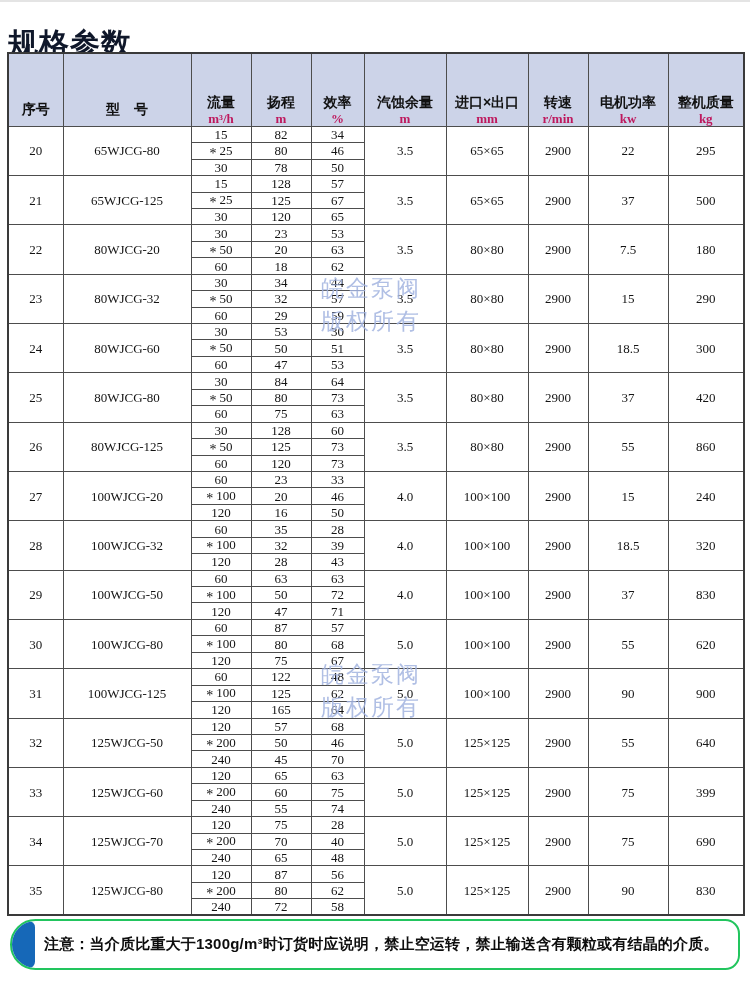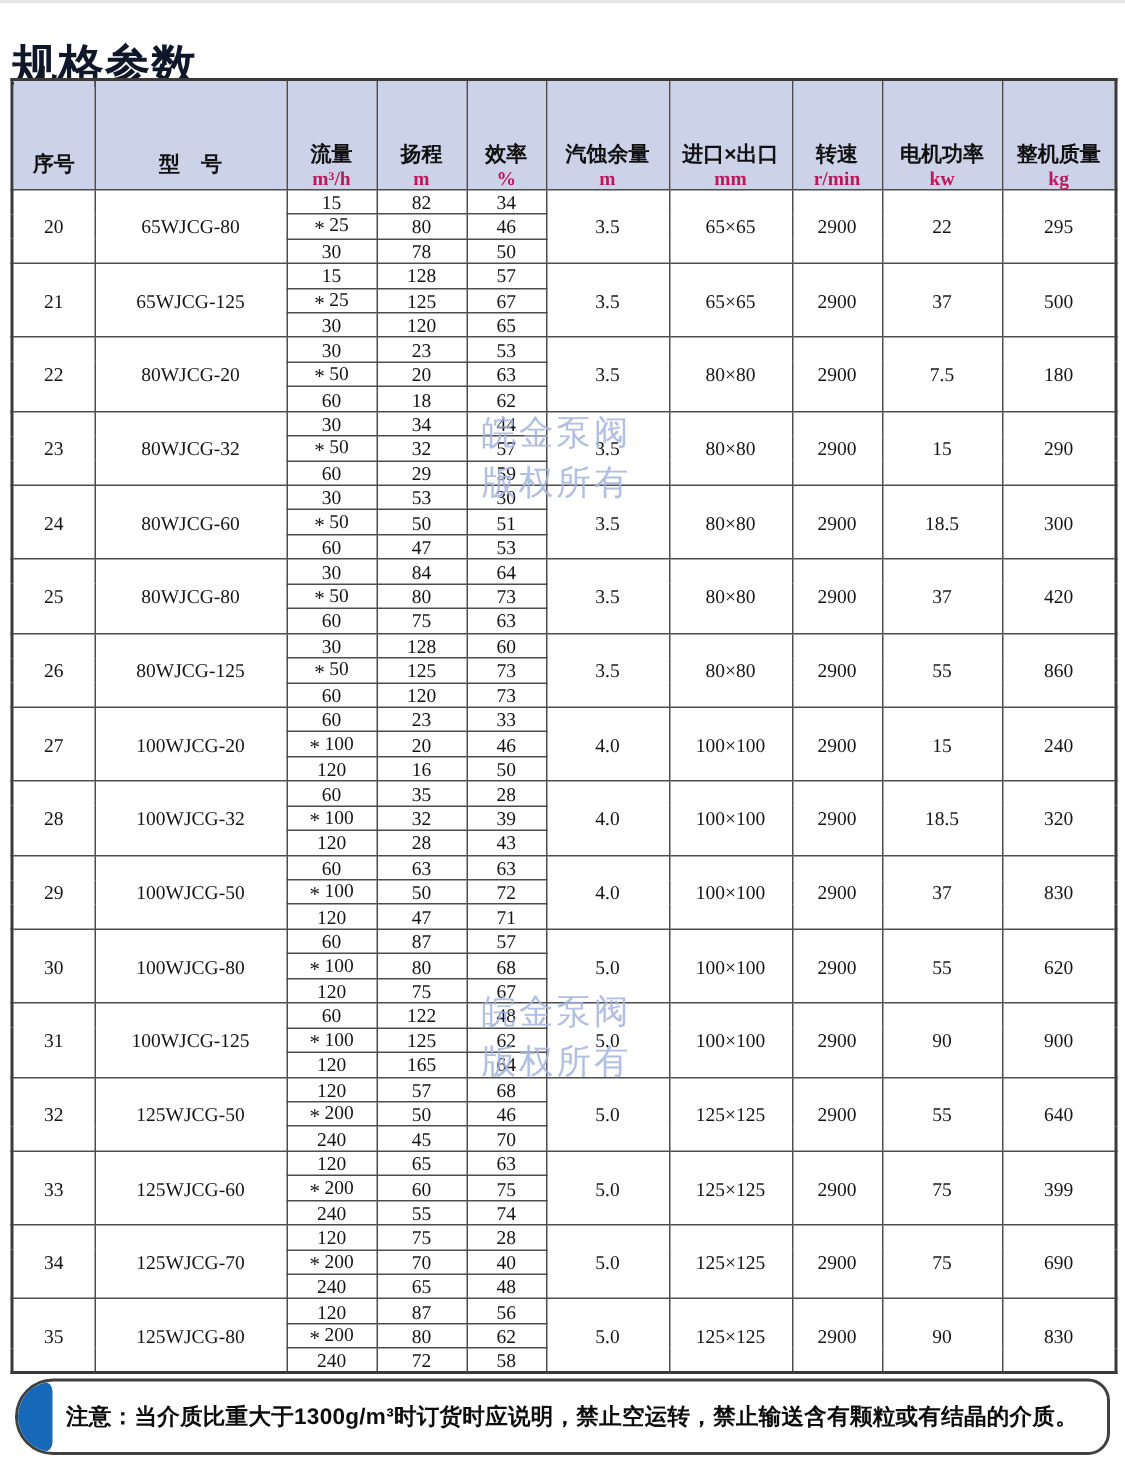--- a/index.html
+++ b/index.html
@@ -80,21 +80,21 @@
     opacity: 0.85;
     pointer-events: none;
   }
   .watermark span { display: block; }
   .wm1 { top: 272px; }
   .wm2 { top: 658px; }
   .note-box {
     position: absolute;
     left: 10px; top: 919px;
     width: 730px; height: 51px;
-    border: 2px solid #404040;
+    border: 2px solid #22c55e;
     border-radius: 26px 15px 15px 26px;
     background: #fff;
     display: flex;
     align-items: center;
     overflow: hidden;
   }
   .note-cap {
     position: absolute;
     left: 0; top: 0; bottom: 0;
     width: 23px;

